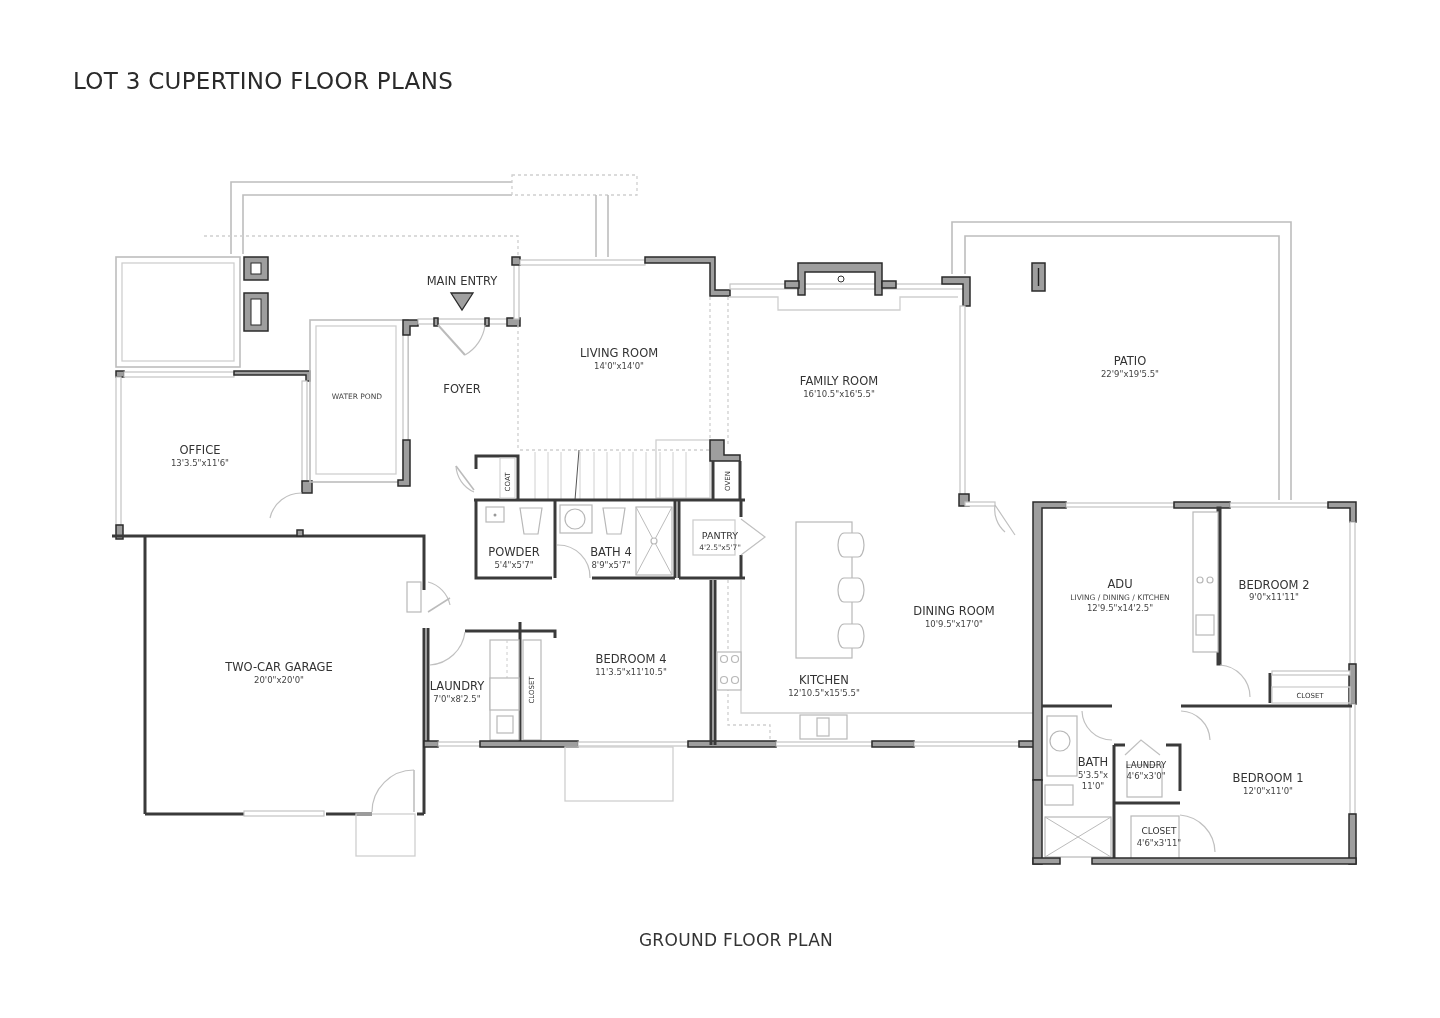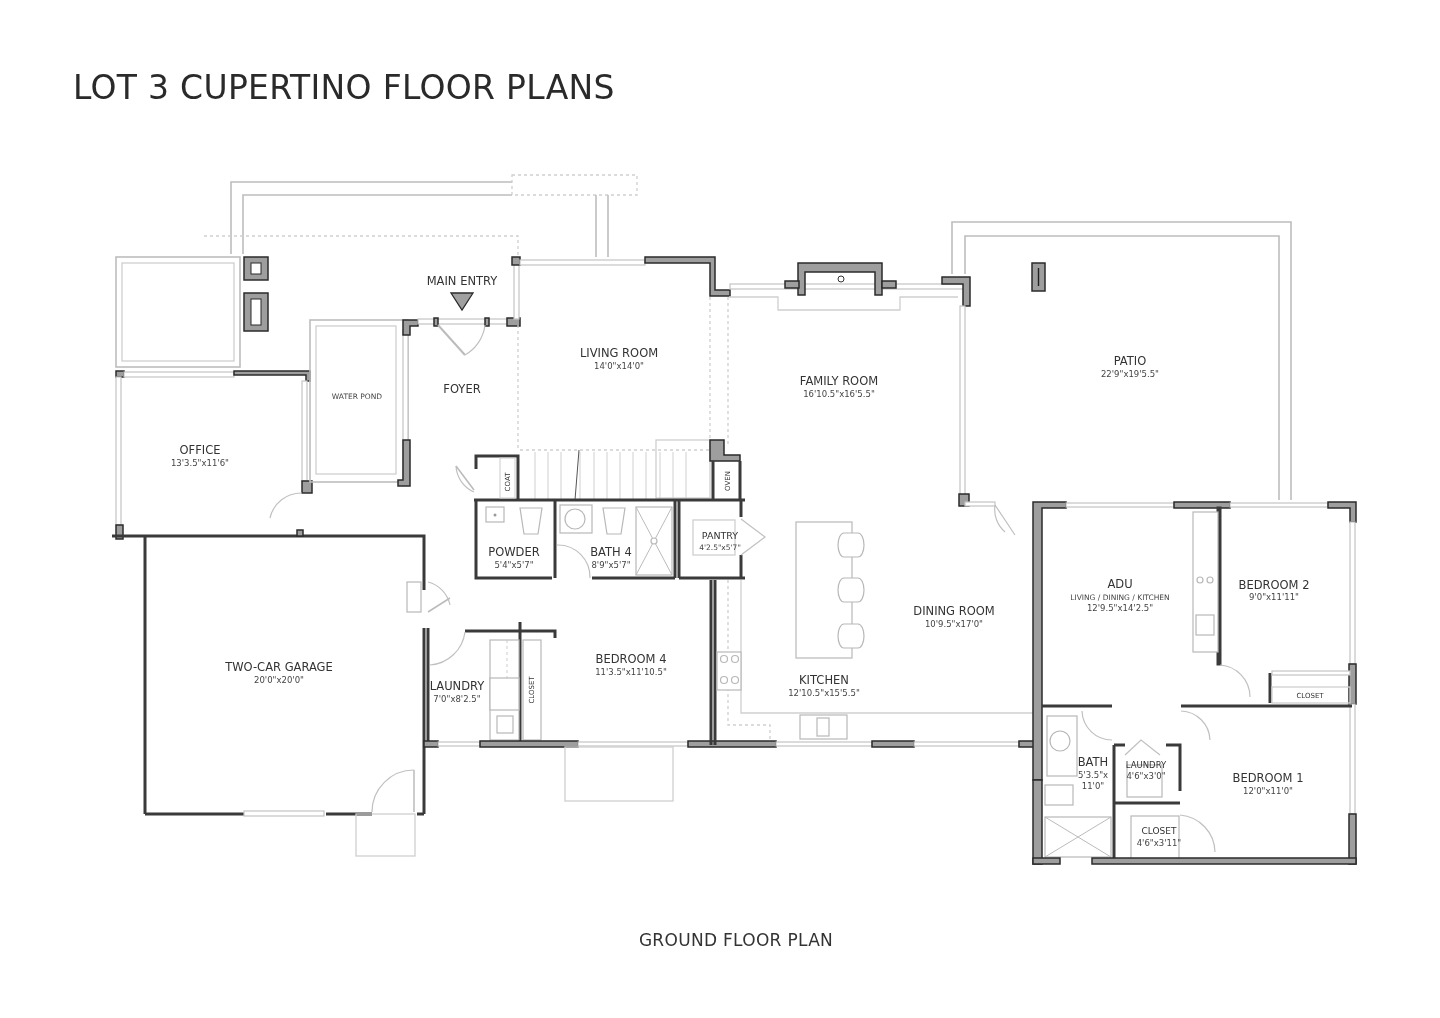--- a/index.html
+++ b/index.html
@@ -1,17 +1,17 @@
 <!DOCTYPE html>
 <html><head>
 <meta charset="utf-8">
 <style>
   html, body { margin:0; padding:0; background:#ffffff; }
   body { width:1440px; height:1018px; position:relative; overflow:hidden; font-family:"DejaVu Sans", sans-serif; color:#2b2b2b; }
-  .title { position:absolute; left:73px; top:68px; font-size:33px; letter-spacing:0.3px; color:#2a2a2a; font-weight:normal; font-family:"DejaVu Sans", sans-serif; }
+  .title { position:absolute; left:73px; top:68px; font-size:23px; letter-spacing:0.3px; color:#2a2a2a; font-weight:normal; font-family:"DejaVu Sans", sans-serif; }
   .subtitle { position:absolute; left:0; width:1472px; top:930px; text-align:center; font-size:17px; color:#333; letter-spacing:0.3px; font-family:"DejaVu Sans", sans-serif; }
   svg.plan { position:absolute; left:0; top:0; }
   .wall { fill:#9e9e9e; stroke:#2b2b2b; stroke-width:1.5; }
   .thin { fill:none; stroke:#3a3a3a; stroke-width:3; }
   .outline { fill:none; stroke:#bdbdbd; stroke-width:1.6; }
   .outline2 { fill:none; stroke:#cfcfcf; stroke-width:1.3; }
   .dash { fill:none; stroke:#cfcfcf; stroke-width:1.3; stroke-dasharray:3 3; }
   .win { fill:#fff; stroke:#c4c4c4; stroke-width:1.2; }
   .fix { fill:#fff; stroke:#b8b8b8; stroke-width:1.2; }
   .door { fill:none; stroke:#c0c0c0; stroke-width:1.2; }

